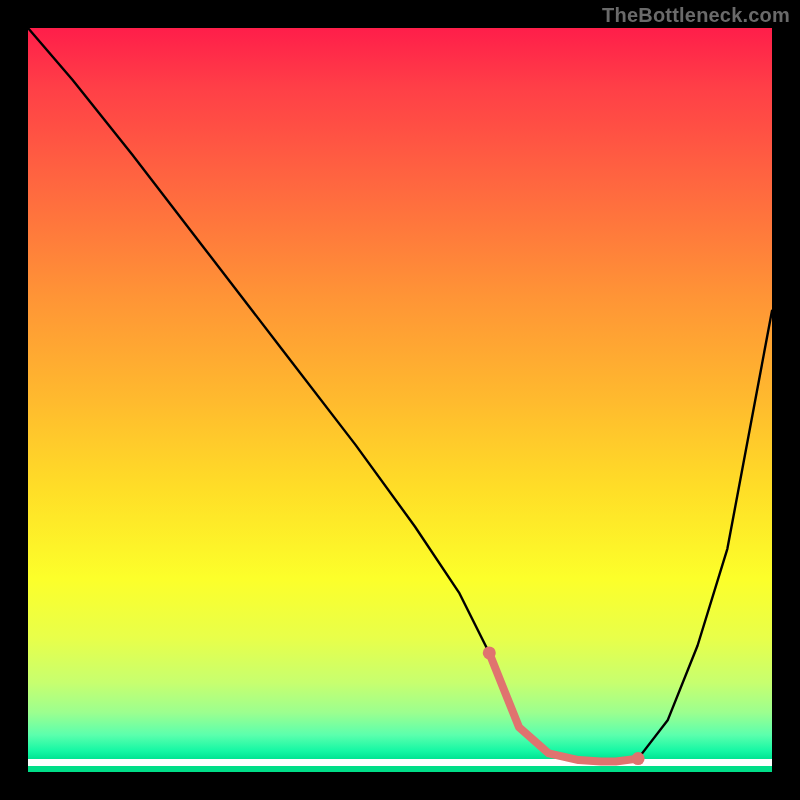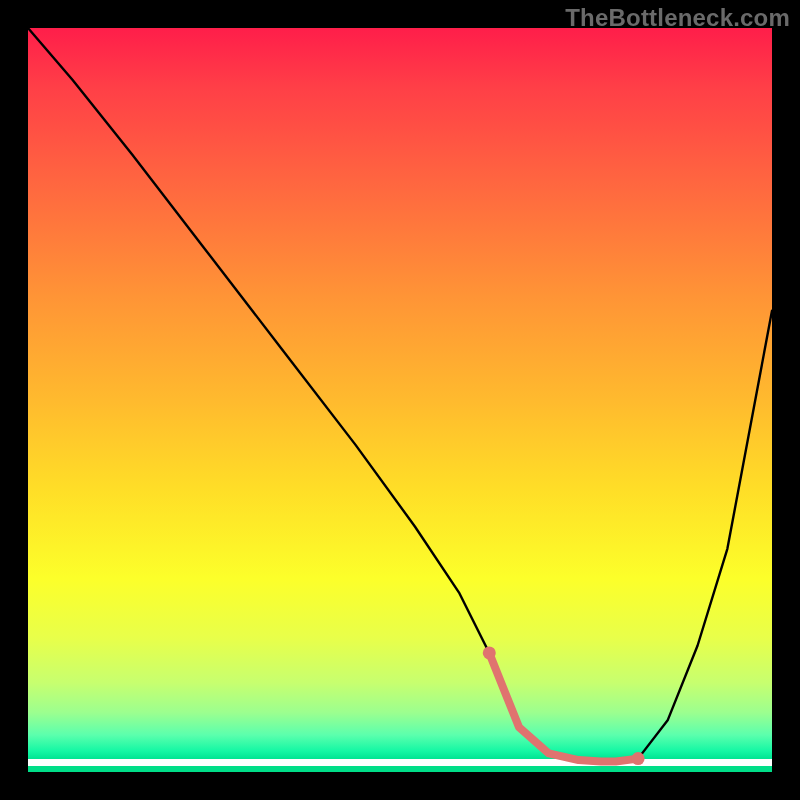--- a/index.html
+++ b/index.html
@@ -15,21 +15,21 @@
     position: relative;
     width: 800px;
     height: 800px;
     background: #000;
   }
   .watermark {
     position: absolute;
     top: 4px;
     right: 10px;
     color: #6a6a6a;
-    font-size: 24px;
+    font-size: 20px;
     font-weight: 600;
     letter-spacing: 0.2px;
     z-index: 10;
   }
   .plot-area {
     position: absolute;
     left: 28px;
     top: 28px;
     width: 744px;
     height: 744px;

